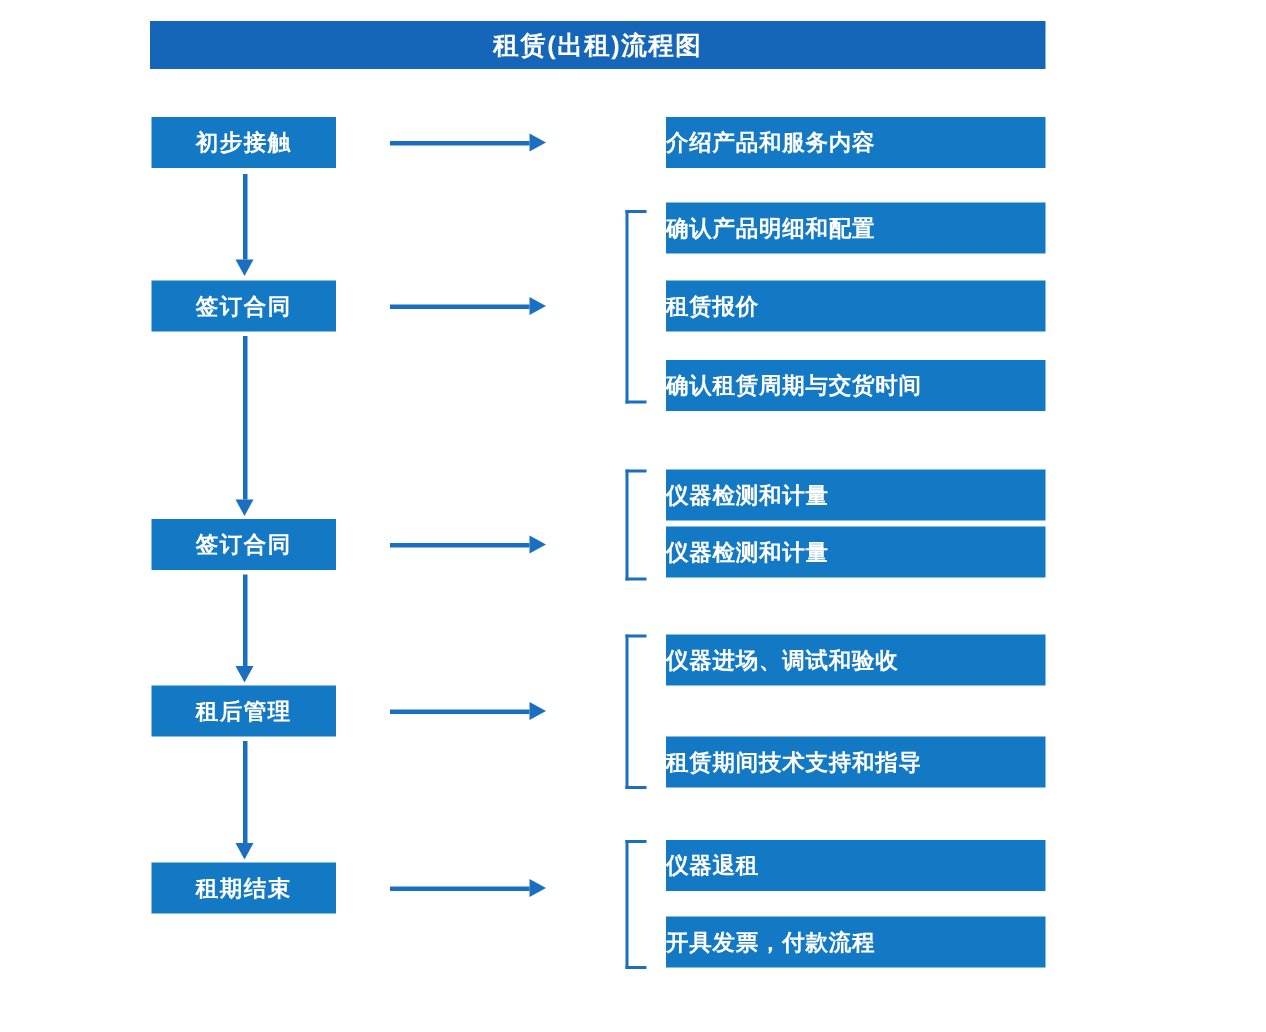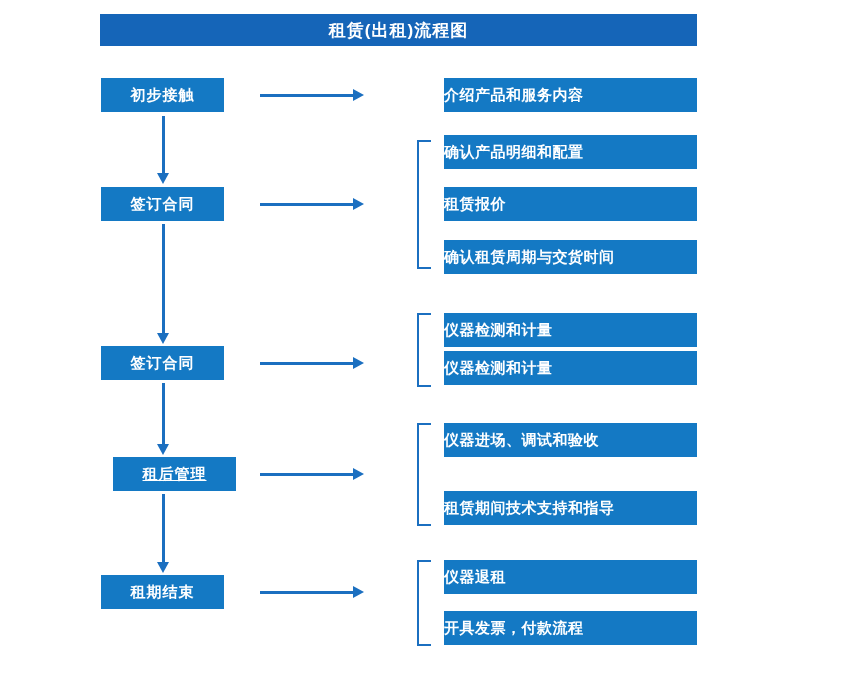--- a/index.html
+++ b/index.html
@@ -125,21 +125,21 @@
 <div id="canvas">
 
   <div class="title-bar">租赁(出租)流程图</div>
 
   <div class="stage-box" style="left:101px; top:78px;">初步接触</div>
 
   <div class="stage-box" style="left:101px; top:187px;">签订合同</div>
 
   <div class="stage-box" style="left:101px; top:346px;">签订合同</div>
 
-  <div class="stage-box" style="left:113px; top:457px;text-decoration:underline;">租后管理</div>
+  <div class="stage-box" style="left:101px; top:457px;">租后管理</div>
 
   <div class="stage-box" style="left:101px; top:575px;">租期结束</div>
 
   <div class="v-arrow" style="left:157px; top:116px; height:68px;">
     <div class="shaft" style="height:57px;"></div>
     <div class="head" style="top:57px;"></div>
   </div>
 
   <div class="v-arrow" style="left:157px; top:224px; height:120px;">
     <div class="shaft" style="height:109px;"></div>

